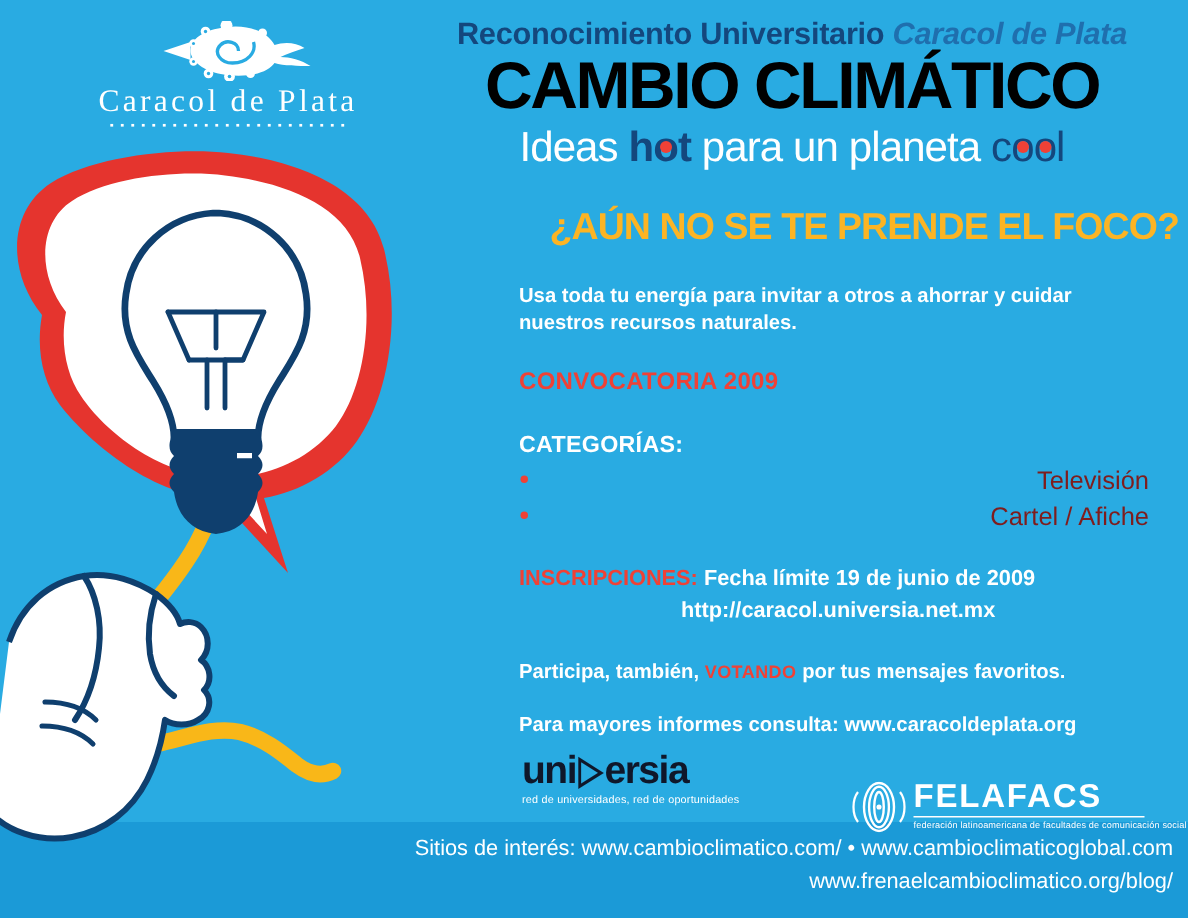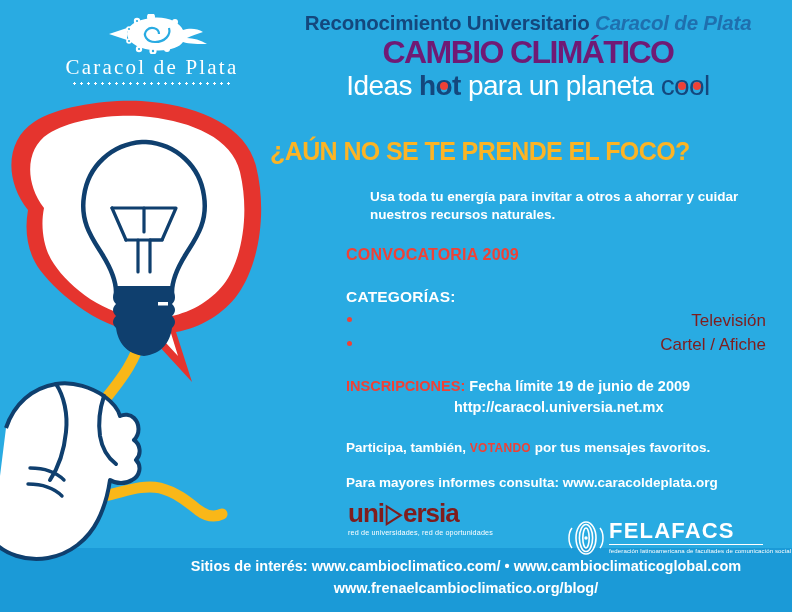--- a/index.html
+++ b/index.html
@@ -74,23 +74,23 @@
     letter-spacing: -0.2px;
     white-space: nowrap;
     line-height: 1.1;
   }
   .kicker .kicker-ital {
     font-style: italic;
     color: #1f6fae;
   }
   .title-main {
     margin-top: 1px;
-    font-size: 32px;
-    font-weight: bold;
-    color: #701a75;
+    font-size: 44px;
+    font-weight: bold;
+    color: #000000;
     letter-spacing: -1.6px;
     line-height: 1.0;
     white-space: nowrap;
   }
   .subtitle {
     margin-top: 3px;
     font-size: 28px;
     color: #ffffff;
     letter-spacing: -0.6px;
     line-height: 1.05;
@@ -122,42 +122,41 @@
     border-radius: 50%;
     background: #ef4136;
   }
 
   
   .question {
     position: absolute;
     left: 270px;
     top: 137px;
     width: 516px;
-    text-align: left;
+    text-align: right;
     font-size: 25px;
     font-weight: bold;
     color: #fcb424;
     letter-spacing: -0.6px;
     white-space: nowrap;
   }
 
   
   .body-col {
     position: absolute;
     left: 346px;
     top: 188px;
     width: 420px;
   }
   .lede {
     font-size: 13.5px;
     font-weight: bold;
     color: #ffffff;
     line-height: 1.35;
     width: 404px;
-    margin-left: 24px;
   }
   .convocatoria {
     margin-top: 22px;
     font-size: 16px;
     font-weight: bold;
     color: #ef4136;
     letter-spacing: 0.2px;
   }
   .cats-title {
     margin-top: 24px;
@@ -224,21 +223,21 @@
     position: absolute;
     left: 348px;
     top: 500px;
     color: #ffffff;
   }
   .uni-word {
     font-size: 26px;
     font-weight: bold;
     letter-spacing: -1px;
     line-height: 1;
-    color: #7f1d1d;
+    color: #0f172a;
   }
   .uni-word .uni-chevron {
     display: inline-block;
     transform: scaleX(0.8);
     font-weight: bold;
   }
   .uni-tag {
     margin-top: 2px;
     font-size: 7.2px;
     letter-spacing: 0.15px;
@@ -276,23 +275,23 @@
     color: #ffffff;
     white-space: nowrap;
   }
 
   
   .footer-links {
     position: absolute;
     left: 150px;
     top: 556px;
     width: 632px;
-    text-align: center;
+    text-align: right;
     font-size: 14.5px;
-    font-weight: bold;
+    font-weight: normal;
     color: #ffffff;
     line-height: 1.5;
   }
   .footer-links .line-1 { display: block; }
   .footer-links .line-2 { display: block; }
 
   
   .artwork {
     position: absolute;
     left: 0;

